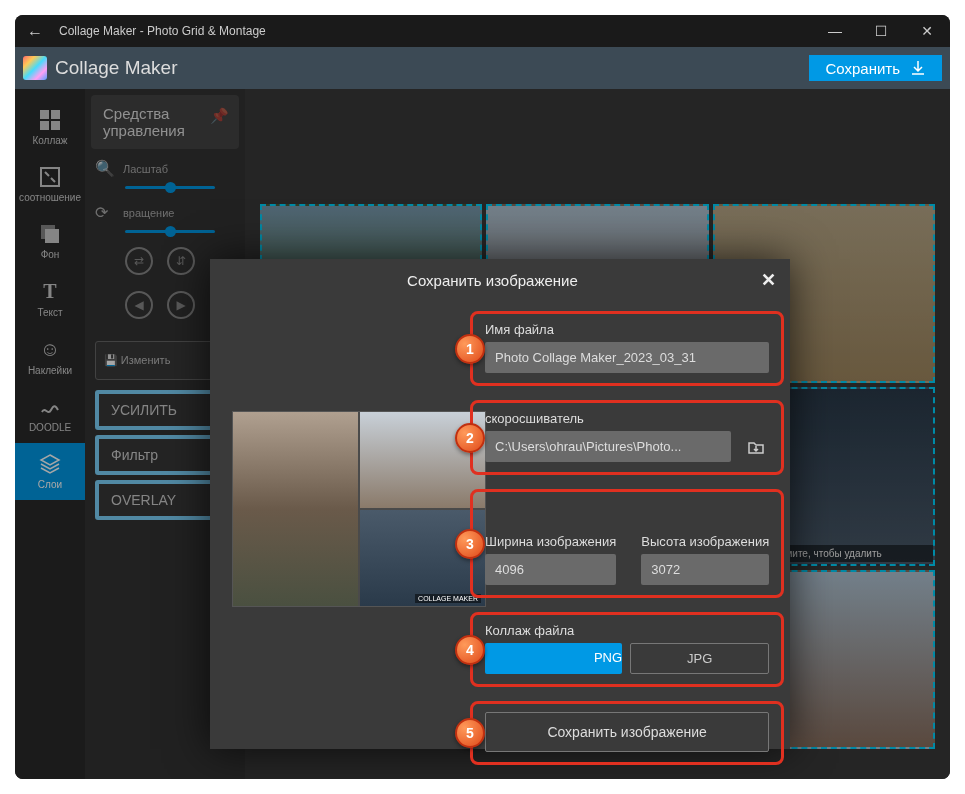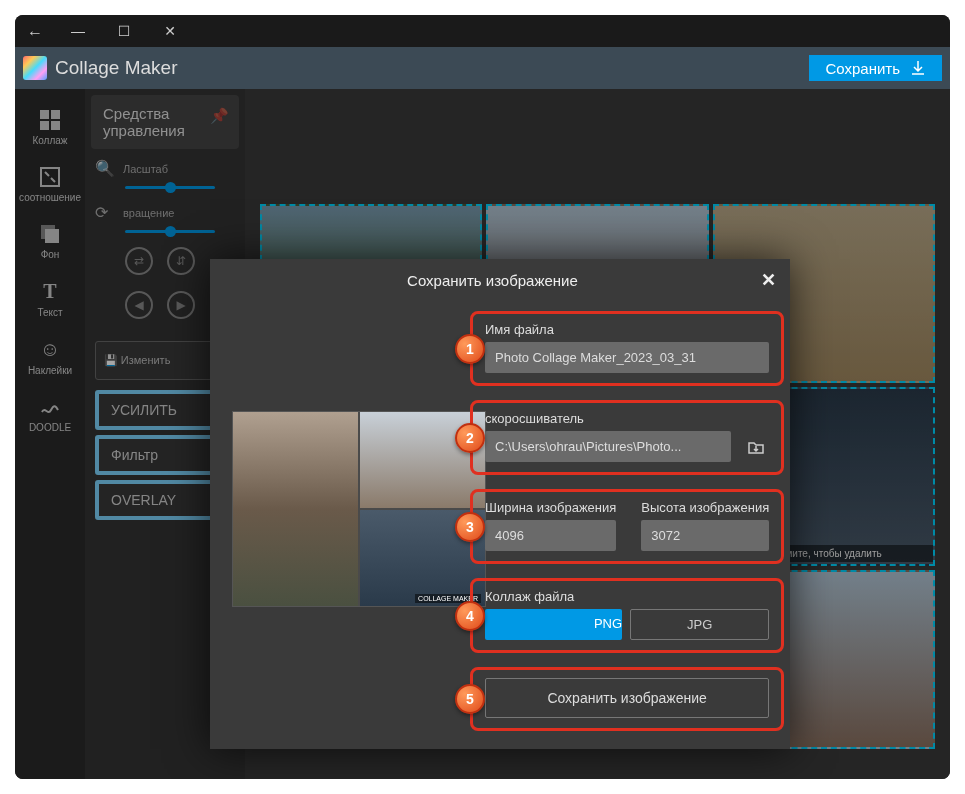--- a/index.html
+++ b/index.html
@@ -51,38 +51,39 @@
 .pvcell { position: relative; }
 .pv1 { background: linear-gradient(180deg,#b0a090 0%,#6a5a4a 50%,#4a5040 100%); grid-row: 1/3; }
 .pv2 { background: linear-gradient(180deg,#c8d0d8 0%,#8a7a6a 100%); }
 .pv4 { background: linear-gradient(180deg,#4a5a6a 0%,#2a3a4a 100%); }
 .wm { position:absolute; bottom:3px; right:4px; font-size:7px; color:#fff; background:rgba(0,0,0,.5); padding:1px 3px; }
 .form { flex: 1; padding: 10px 16px 10px 0; display:flex; flex-direction:column; gap:14px; }
 .fgroup { border: 3px solid #e03020; border-radius: 8px; padding: 8px 12px 10px 12px; position: relative; }
 .fgroup .badge { position:absolute; left:-18px; top:50%; transform:translateY(-50%); width:30px; height:30px; background: radial-gradient(circle at 30% 30%, #ff9a5a, #e04a1a); border-radius:50%; color:#fff; font-weight:bold; display:flex; align-items:center; justify-content:center; border:2px solid #c03010; font-size:14px; box-shadow: 0 2px 4px rgba(0,0,0,.4); }
 .flabel { color: #ddd; font-size: 13px; margin-bottom: 5px; }
 .finput { width: 100%; background: #6a6a6a; border: none; padding: 8px 10px; color: #ddd; font-size: 13px; border-radius: 2px; }
-.frow { display:flex; gap:25px; }
+.frow { display:flex; gap:25px;margin-top:34px; }
 .fcol { flex:1; }
 .foldwrap { display:flex; align-items:center; gap:12px; }
 .foldbtn { width:26px; height:26px; color:#ccc; display:flex; align-items:center; justify-content:center; cursor:pointer; font-size:14px; }
 .fmtrow { display:flex; gap:8px; margin-top:4px; }
 .fmtbtn { flex:1; padding:7px 0; text-align:center; font-size:13px; border-radius:2px; cursor:pointer; }
 .fmtbtn.active { background:#0099e5; color:#fff;text-align:right; }
 .fmtbtn.inactive { background:#3a3a3a; border:1px solid #777; color:#ccc; }
 .savebig { width:100%; padding:11px 0; text-align:center; background:#3a3a3a; border:1px solid #777; color:#ddd; font-size:14px; border-radius:2px; cursor:pointer; }
 .dimmer { position:absolute; inset:0; background:rgba(0,0,0,.35); z-index:5; }
 svg { display: block; }
 </style>
 </head>
 <body>
 
 <div class="window">
   <div class="titlebar">
     <div class="back">←</div>
+    <div class="title">Collage Maker - Photo Grid &amp; Montage</div>
     <div class="winbtns">
       <div>—</div>
       <div>☐</div>
       <div>✕</div>
     </div>
   </div>
 
   <div class="appbar">
     <div class="appicon"></div>
     <div class="apptitle">Collage Maker</div>
@@ -135,20 +136,28 @@
         <span class="sicon">☺</span>
         <span class="slabel">Наклейки</span>
       </div>
       <div class="sideitem">
         <span class="sicon">
             <svg width="22" height="22" viewBox="0 0 22 22">
               <path d="M3 16c3-6 6 4 9-2s5-4 7 0" stroke="#ccc" stroke-width="2" fill="none"></path>
             </svg>
           </span>
         <span class="slabel">DOODLE</span>
+      </div>
+      <div class="sideitem active">
+        <span class="sicon">
+            <svg width="22" height="22" viewBox="0 0 22 22">
+              <path d="M11 2l9 5-9 5-9-5z M2 11l9 5 9-5 M2 15l9 5 9-5" stroke="#fff" stroke-width="1.5" fill="none"></path>
+            </svg>
+          </span>
+        <span class="slabel">Слои</span>
       </div>
     </div>
 
     <div class="panel">
       <div class="panelhead">
         <span>Средства управления</span>
         <span class="pin">📌</span>
       </div>
       <div class="tool">
         <span class="ticon">🔍</span>

